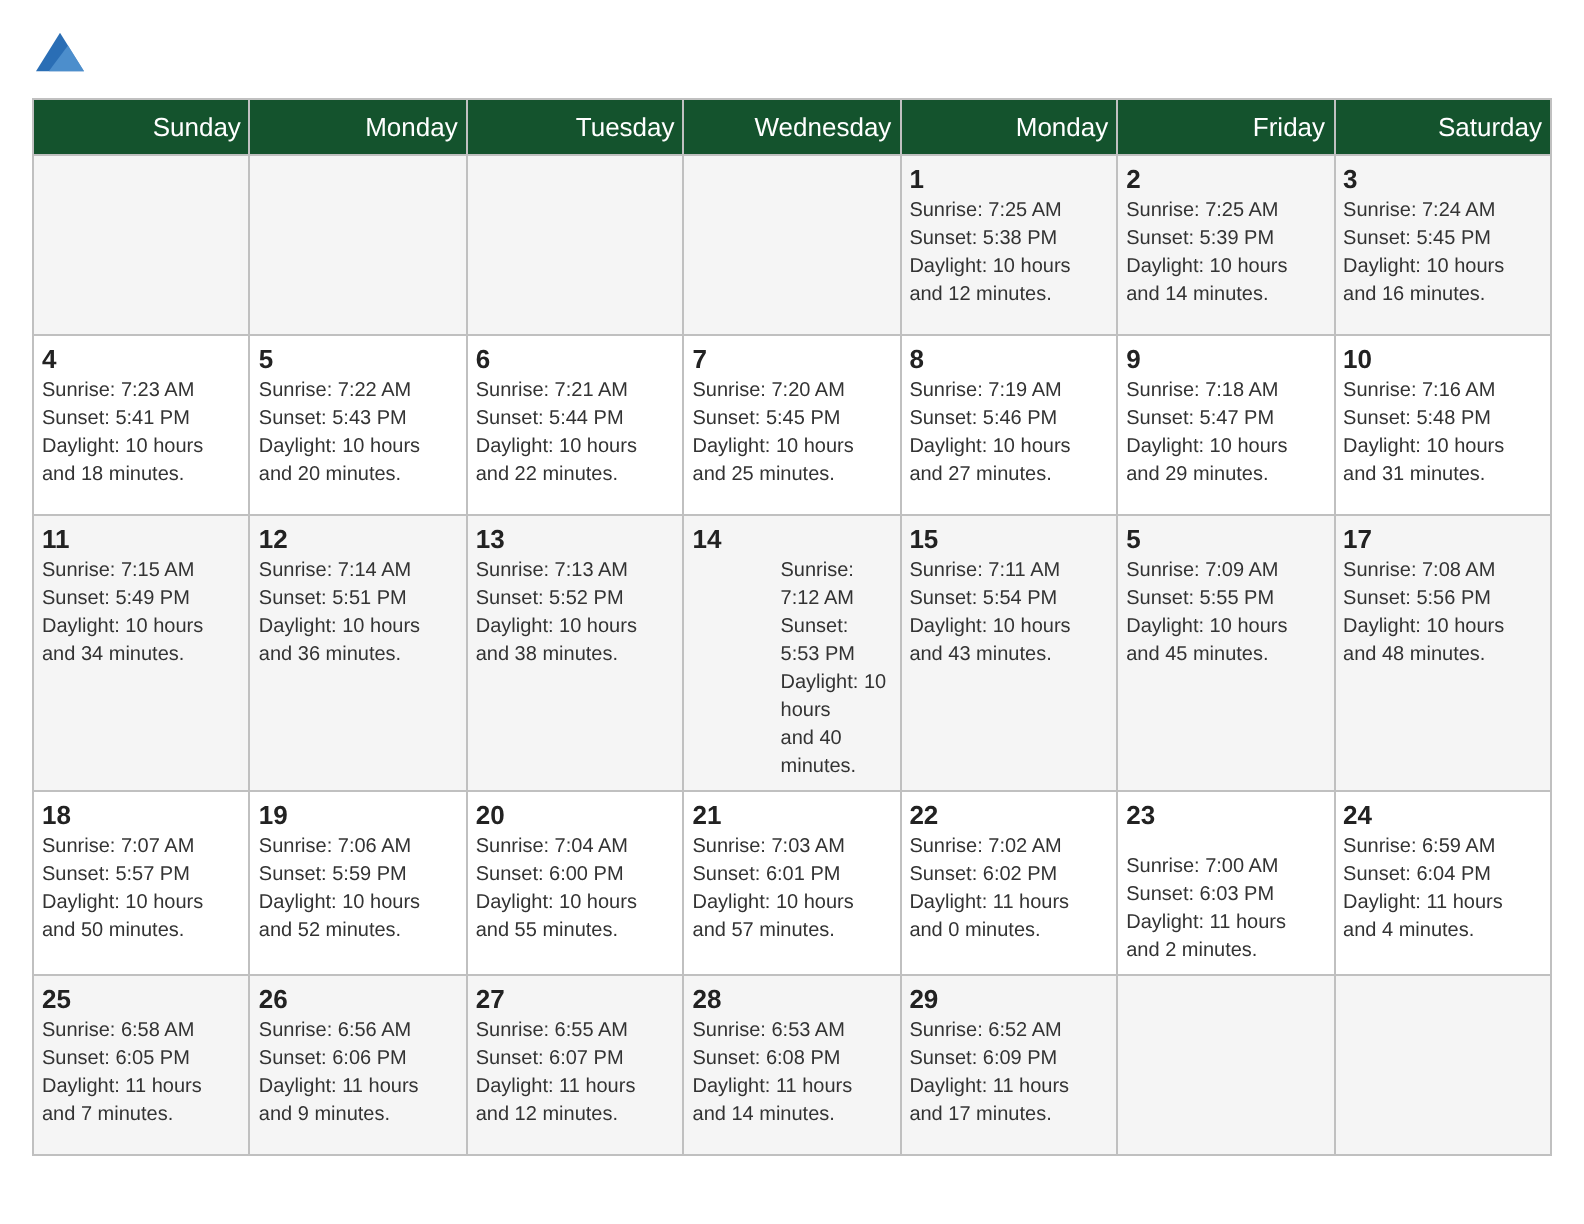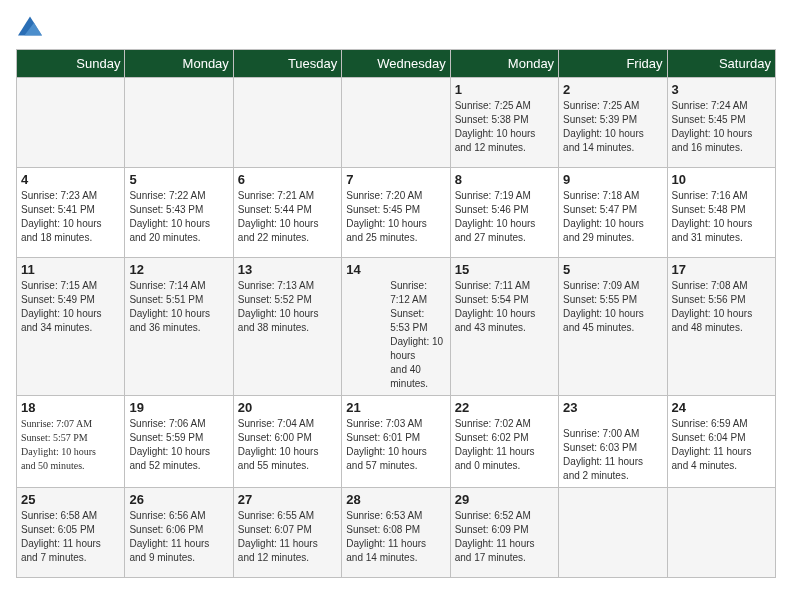--- a/index.html
+++ b/index.html
@@ -253,21 +253,21 @@
           <span class="day-number">17</span>
           <div class="day-info" style="white-space: pre-line;">Sunrise: 7:08 AM
 Sunset: 5:56 PM
 Daylight: 10 hours
 and 48 minutes.</div>
         </td>
       </tr>
       <tr>
         <td>
           <span class="day-number">18</span>
-          <div class="day-info" style="white-space: pre-line; font-family: Liberation Serif, serif;">Sunrise: 7:07 AM
+          <div class="day-info" style="white-space: pre-line;">Sunrise: 7:07 AM
 Sunset: 5:57 PM
 Daylight: 10 hours
 and 50 minutes.</div>
         </td>
         <td>
           <span class="day-number">19</span>
           <div class="day-info" style="white-space: pre-line;">Sunrise: 7:06 AM
 Sunset: 5:59 PM
 Daylight: 10 hours
 and 52 minutes.</div>

